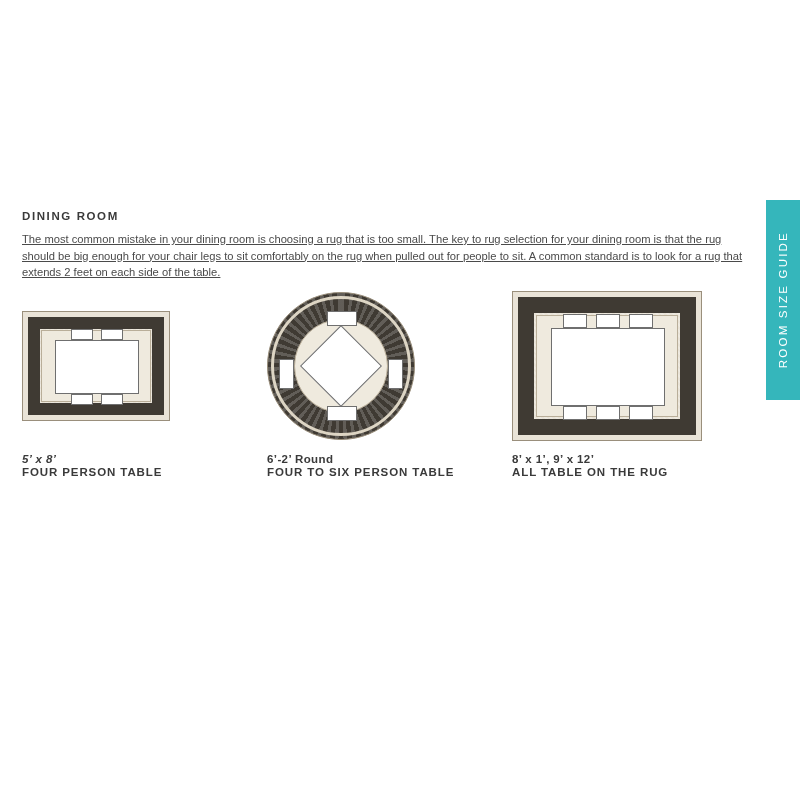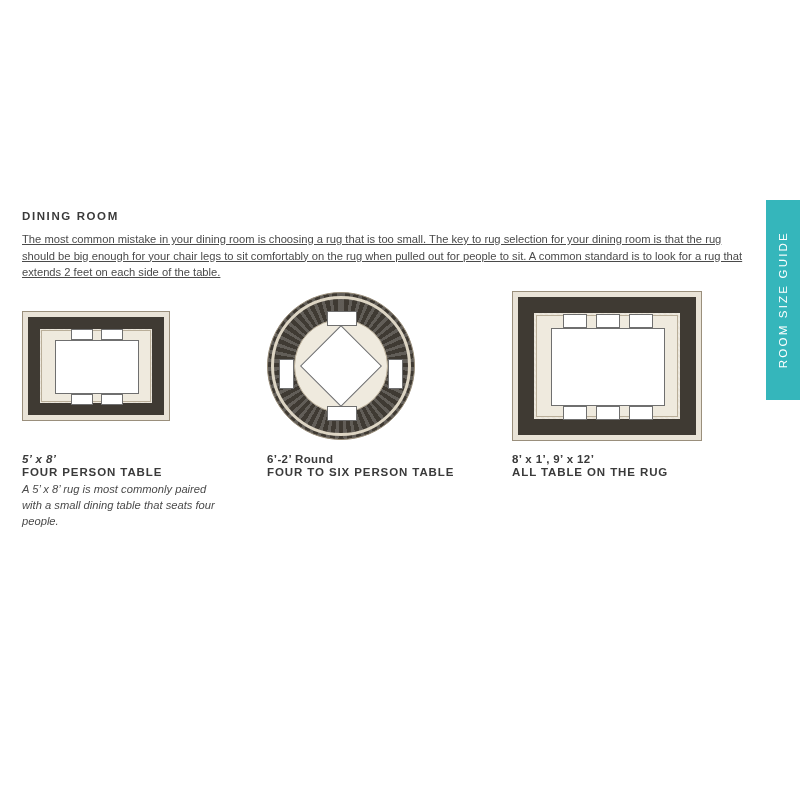--- a/index.html
+++ b/index.html
@@ -237,21 +237,20 @@
           <div class="inner-field"></div>
           <div class="table-white" style="left:32px; top:28px; width:84px; height:54px;"></div>
           <div class="chair" style="left:48px; top:17px; width:22px; height:11px;"></div>
           <div class="chair" style="left:78px; top:17px; width:22px; height:11px;"></div>
           <div class="chair" style="left:48px; top:82px; width:22px; height:11px;"></div>
           <div class="chair" style="left:78px; top:82px; width:22px; height:11px;"></div>
         </div>
       </div>
       <div class="cap-size italic">5’ x 8’</div>
       <div class="cap-title">FOUR PERSON TABLE</div>
-      <div class="cap-body italic">A 5’ x 8’ rug is most commonly paired with a small dining table that seats four people.</div>
     </div>
 
     <div class="col col-2">
       <div class="figure">
         <div class="rug-round">
           <div class="ring-light"></div>
           <div class="ring-inner"></div>
           <div class="diamond-table"></div>
           <div class="chair-diag" style="left:59px; top:18px;"></div>
           <div class="chair-diag" style="left:59px; top:113px;"></div>

